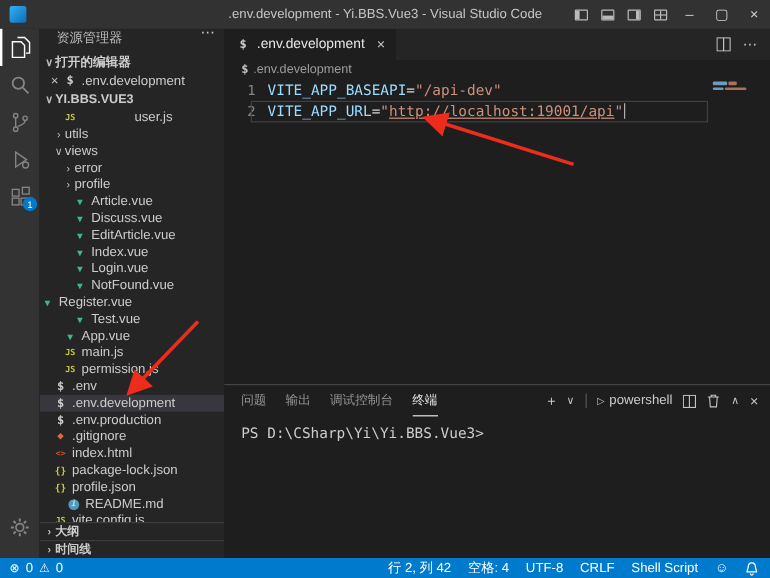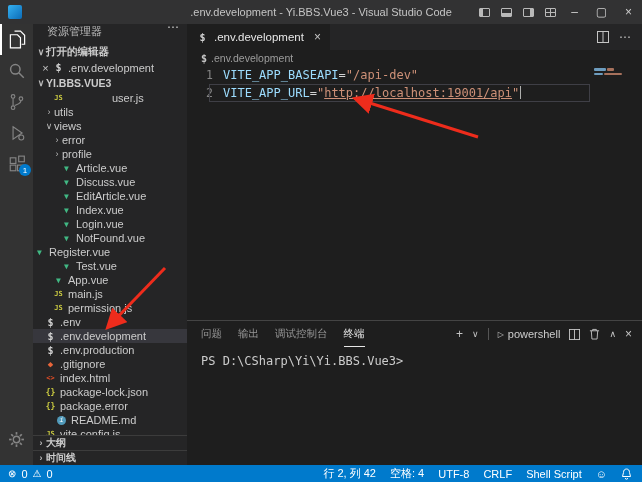--- a/index.html
+++ b/index.html
@@ -300,21 +300,21 @@
     <span class="tree-label">index.html</span>
   </div>
           <div class="tree-row" style="padding-left: 11px;">
 
     <span class="fic fic-json"></span>
     <span class="tree-label">package-lock.json</span>
   </div>
           <div class="tree-row" style="padding-left: 11px;">
 
     <span class="fic fic-json"></span>
-    <span class="tree-label">package.error</span>
+    <span class="tree-label">profile.json</span>
   </div>
           <div class="tree-row" style="padding-left: 22px;">
 
     <span class="fic fic-readme"></span>
     <span class="tree-label">README.md</span>
   </div>
           <div class="tree-row" style="padding-left: 11px;">
 
     <span class="fic fic-js"></span>
     <span class="tree-label">vite.config.js</span>

